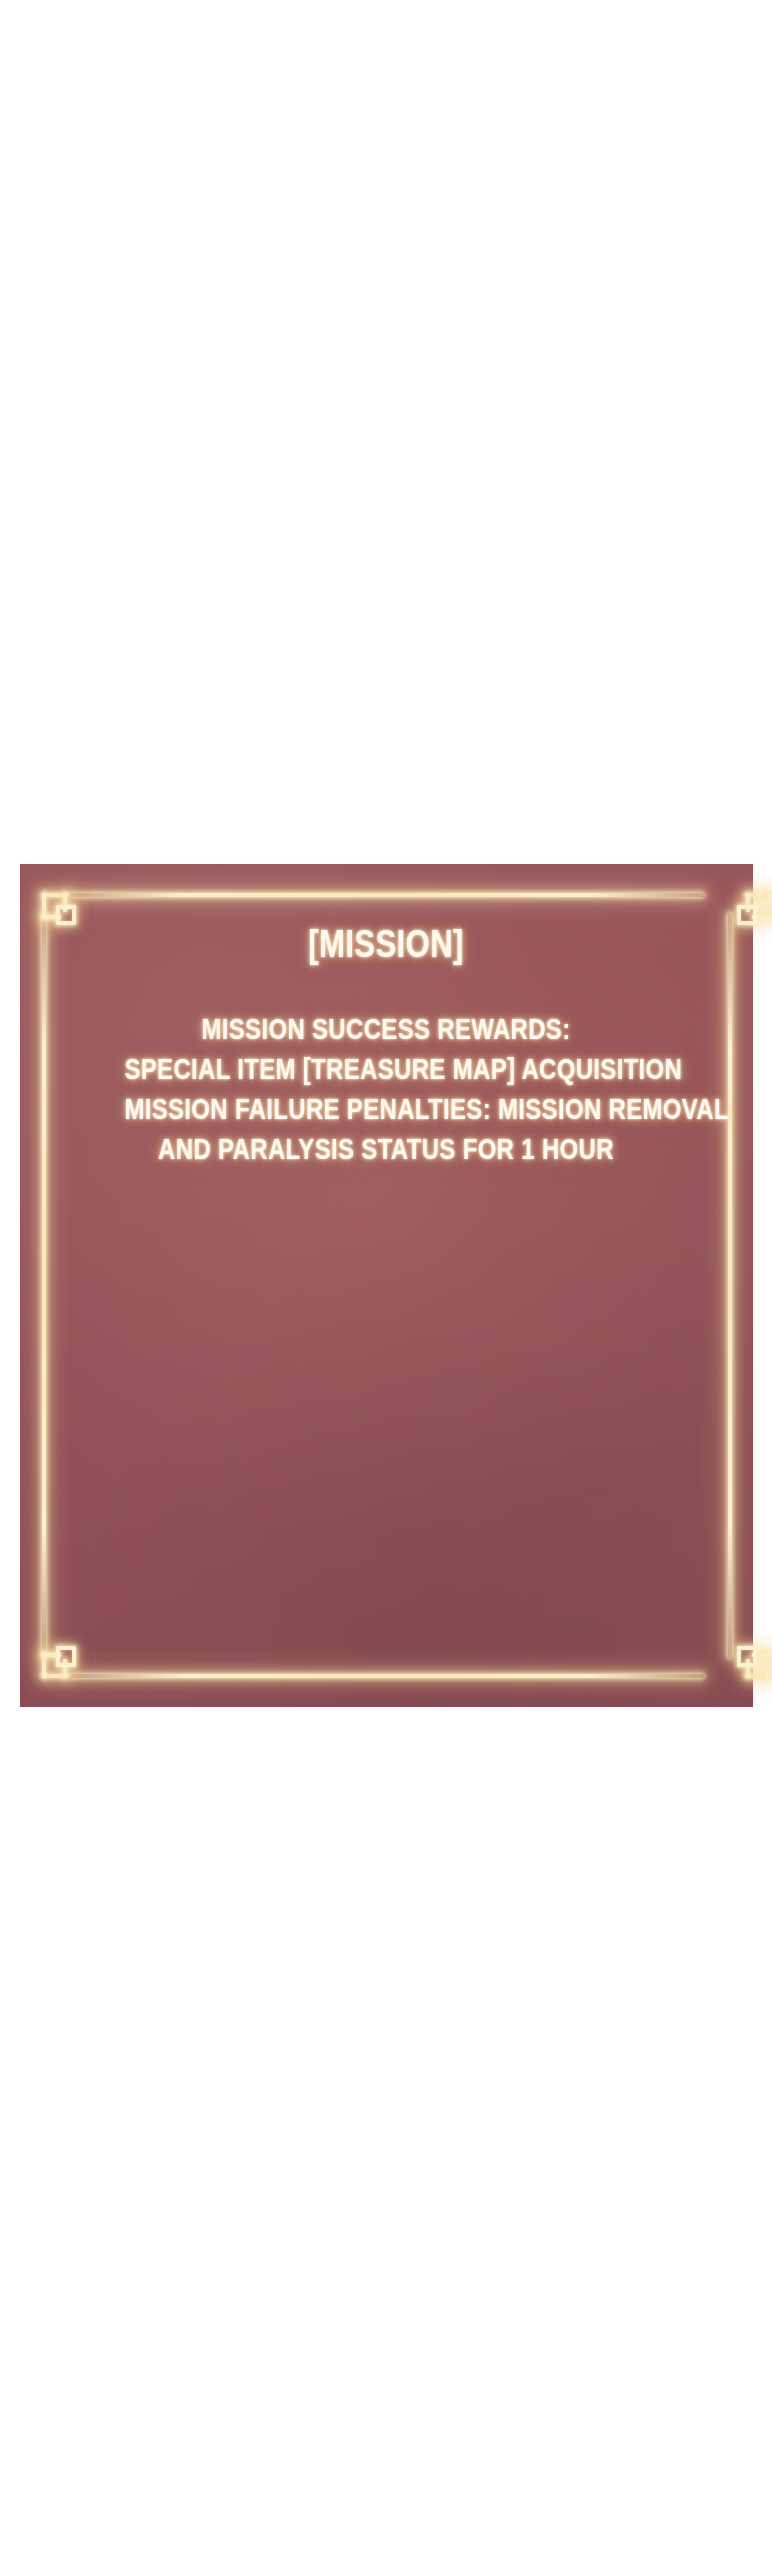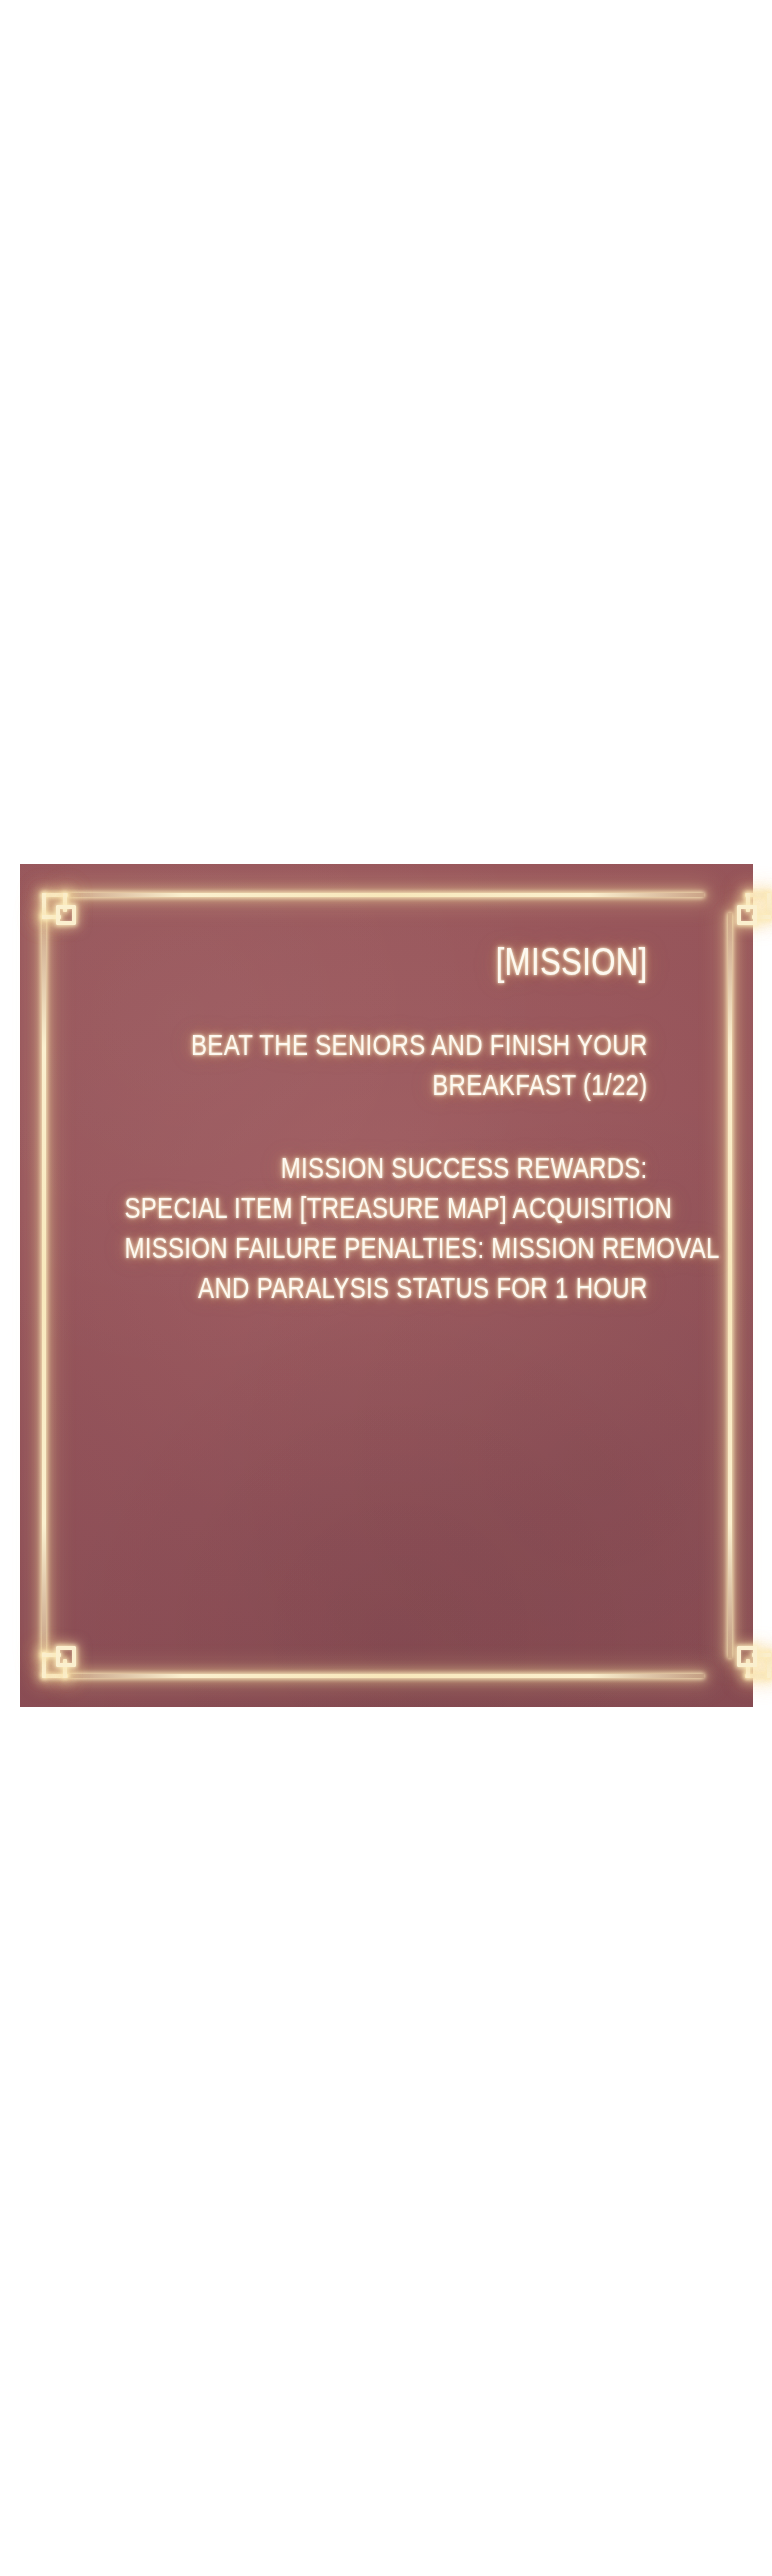--- a/index.html
+++ b/index.html
@@ -123,26 +123,26 @@
       0 0 4.3px 0.9px rgba(253,238,192,0.90),
       0 0 12px 3.4px rgba(250,226,166,0.50),
       inset 0 0 3.4px 0px rgba(253,238,192,0.6);
     border-radius: 0.9px;
   }
 
   
   #panel-text {
     position: absolute;
     left: 39px;
-    top: 70px;
+    top: 52px;
     width: 654px;
-    text-align: right;
+    text-align: center;
     color: #fdf8ee;
     font-family: "Liberation Sans", sans-serif;
-    font-weight: 400;
+    font-weight: 700;
     letter-spacing: 0.4px;
   }
 
   .glow-text {
     color: #fdf9f0;
     text-shadow:
       0 0 3.4px  rgba(255,244,214,0.95),
       0 0 8.6px rgba(250,225,170,0.75),
       0 0 19px rgba(235,190,130,0.45),
       0 0 29px rgba(210,150,100,0.30);
@@ -213,24 +213,20 @@
       <div class="seg elbow-v"></div>
       <div class="seg rail-v"></div>
       <div class="seg rail-h"></div>
       <div class="knot"></div>
     </div>
 
     <div id="panel-text">
 
       <div id="mission-title" class="glow-text">[MISSION]</div>
 
-      <div id="objective-block" class="block">
-        <div class="body-line glow-text">BEAT THE SENIORS AND FINISH YOUR</div>
-        <div class="body-line glow-text">BREAKFAST (1/22)</div>
-      </div>
 
       <div id="rewards-block" class="block">
         <div class="body-line glow-text">MISSION SUCCESS REWARDS:</div>
         <div class="body-line glow-text">SPECIAL ITEM [TREASURE MAP] ACQUISITION</div>
       </div>
 
       <div id="penalties-block" class="block">
         <div class="body-line glow-text">MISSION FAILURE PENALTIES: MISSION REMOVAL</div>
         <div class="body-line glow-text">AND PARALYSIS STATUS FOR 1 HOUR</div>
       </div>

